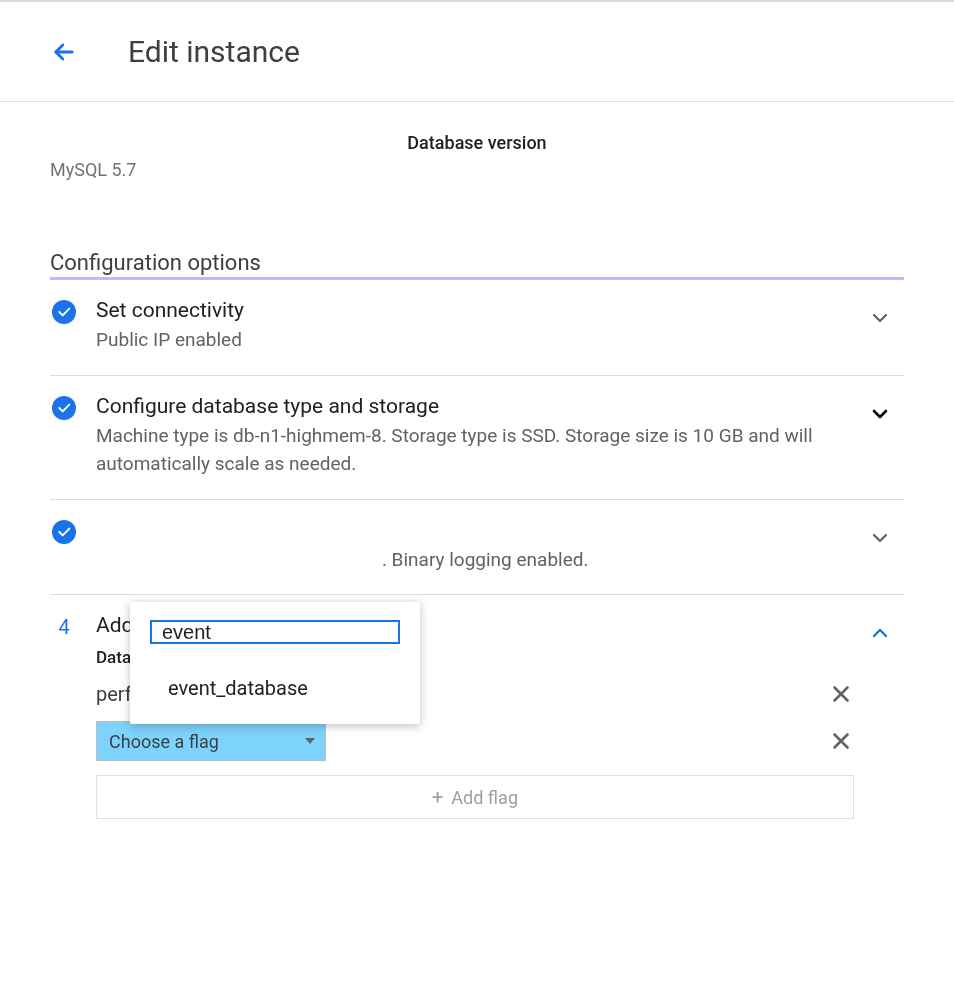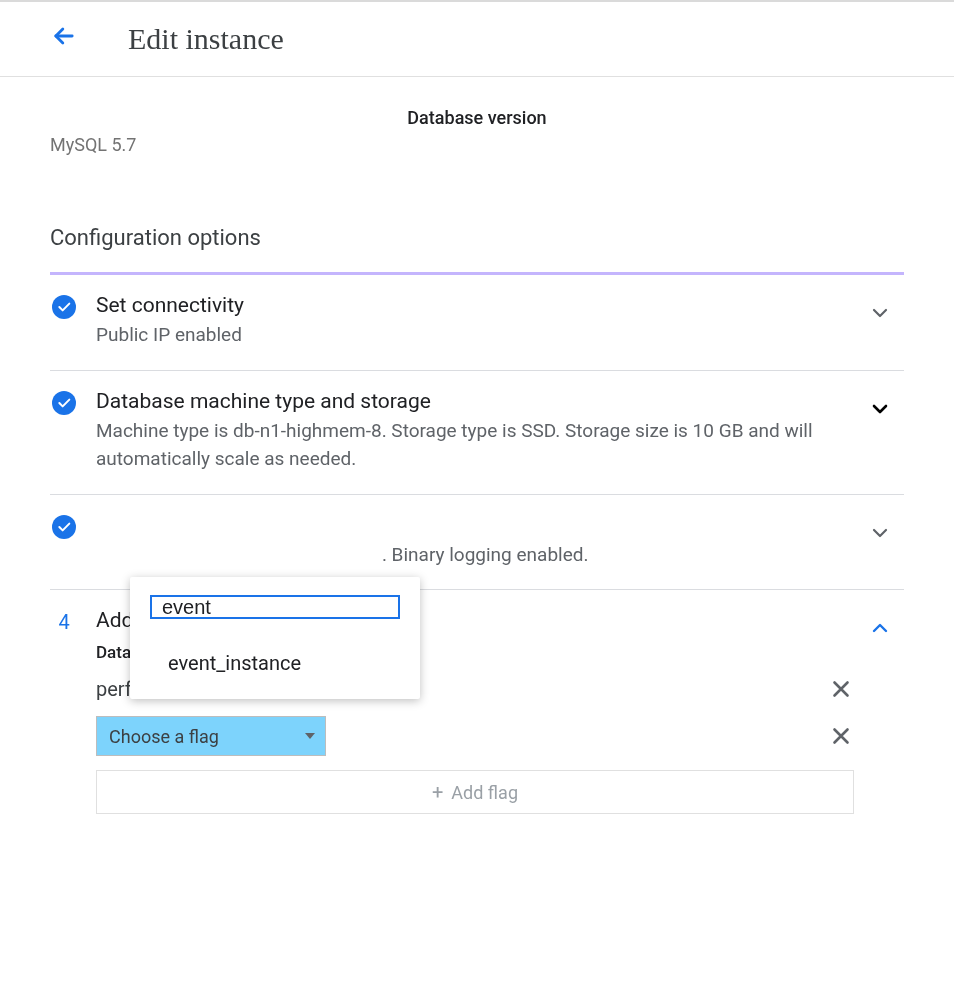--- a/index.html
+++ b/index.html
@@ -1,27 +1,27 @@
 <!DOCTYPE html>
 <html><head>
 <meta charset="utf-8">
 <style>
   * { box-sizing: border-box; margin: 0; padding: 0; }
   html, body { width: 954px; height: 998px; background: #fff; font-family: 'Roboto', 'Helvetica Neue', Arial, sans-serif; color: #202124; }
   body { border-top: 2px solid #dadada; }
 
-  .header { display: flex; padding: 20px 50px; border-bottom: 1px solid #e0e0e0; font-family: Liberation Serif, serif; }
+  .header { display: flex; align-items: center; padding: 32px 50px; border-bottom: 1px solid #e0e0e0; }
   .back-arrow { width: 28px; height: 28px; color: #1a73e8; cursor: pointer; margin-right: 50px; }
   .page-title { font-size: 30px; font-weight: 400; color: #3c4043; }
 
   .content { padding: 30px 50px 0 50px; position: relative; }
   .db-version-label { font-size: 18px; font-weight: 500; color: #202124; margin-bottom: 6px; text-align: center; }
   .db-version-value { font-size: 18px; color: #737373; }
 
-  .config-heading { font-size: 22px; font-weight: 400; color: #3c4043; margin-top: 70px; margin-bottom: 22px; }
+  .config-heading { font-size: 22px; font-weight: 400; color: #3c4043; margin-top: 70px; margin-bottom: 2px; }
 
   .accordion { border-top: 3px solid #c4b5fd; }
   .acc-item { border-bottom: 1px solid #dadce0; padding: 18px 0 20px 0; display: flex; align-items: flex-start; position: relative; }
   .acc-icon { flex: 0 0 46px; display: flex; justify-content: flex-start; padding-left: 2px; padding-top: 2px; }
   .check-circle { width: 24px; height: 24px; background: #1a73e8; border-radius: 50%; color: #fff; display: flex; align-items: center; justify-content: center; }
   .check-circle svg { width: 16px; height: 16px; }
   .step-num { width: 24px; text-align: center; font-size: 20px; color: #1a73e8; font-weight: 400; }
   .acc-body { flex: 1 1 auto; padding-right: 50px; }
   .acc-title { font-size: 21px; font-weight: 400; color: #202124; margin-bottom: 4px; }
   .acc-sub { font-size: 19px; color: #5f6368; line-height: 1.5; }
@@ -93,21 +93,21 @@
 
     <div class="acc-item">
       <div class="acc-icon">
         <span class="check-circle">
           <svg viewBox="0 0 24 24" fill="none" stroke="currentColor" stroke-width="3" stroke-linecap="round" stroke-linejoin="round">
               <path d="M5 12l5 5L20 7"></path>
             </svg>
         </span>
       </div>
       <div class="acc-body">
-        <div class="acc-title">Database machine type and storage</div>
+        <div class="acc-title">Configure database type and storage</div>
         <div class="acc-sub">Machine type is db-n1-highmem-8. Storage type is SSD. Storage size is 10 GB and will automatically scale as needed.</div>
       </div>
       <span class="acc-chevron chev-black">
         <svg viewBox="0 0 24 24" fill="none" stroke="currentColor" stroke-width="2.6" stroke-linecap="round" stroke-linejoin="round">
             <path d="M6 9l6 6 6-6"></path>
           </svg>
       </span>
     </div>
 
     <div class="acc-item">
@@ -180,17 +180,17 @@
   <div class="ac-panel">
     <div class="ac-input-wrap">
       <input class="ac-input" type="text" value="event" style="">
       <span class="ac-clear">
         <svg viewBox="0 0 24 24" fill="none" stroke="currentColor" stroke-width="2.4" stroke-linecap="round">
             <path d="M6 6l12 12M18 6L6 18"></path>
           </svg>
       </span>
     </div>
     <div class="ac-option">
-      <b>event_</b><span>instance</span>
+      <b>event_</b><span>database</span>
     </div>
   </div>
 
 </div>
 
 </body></html>

